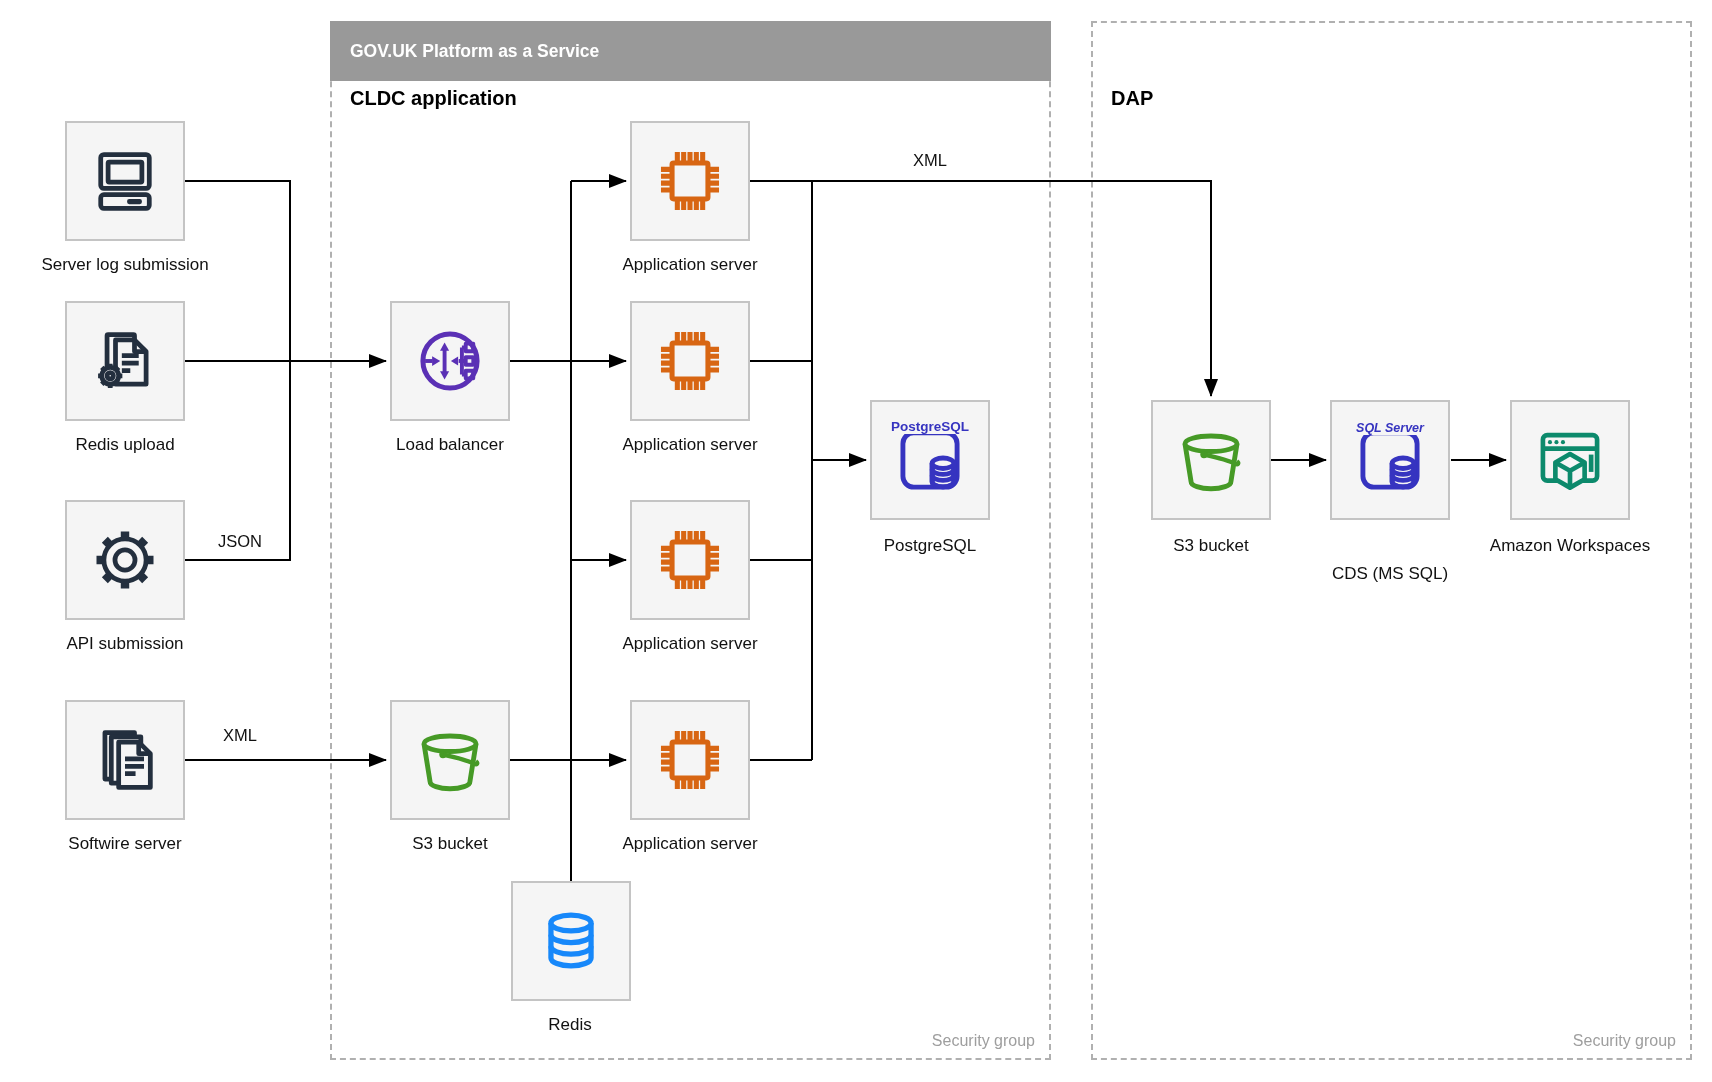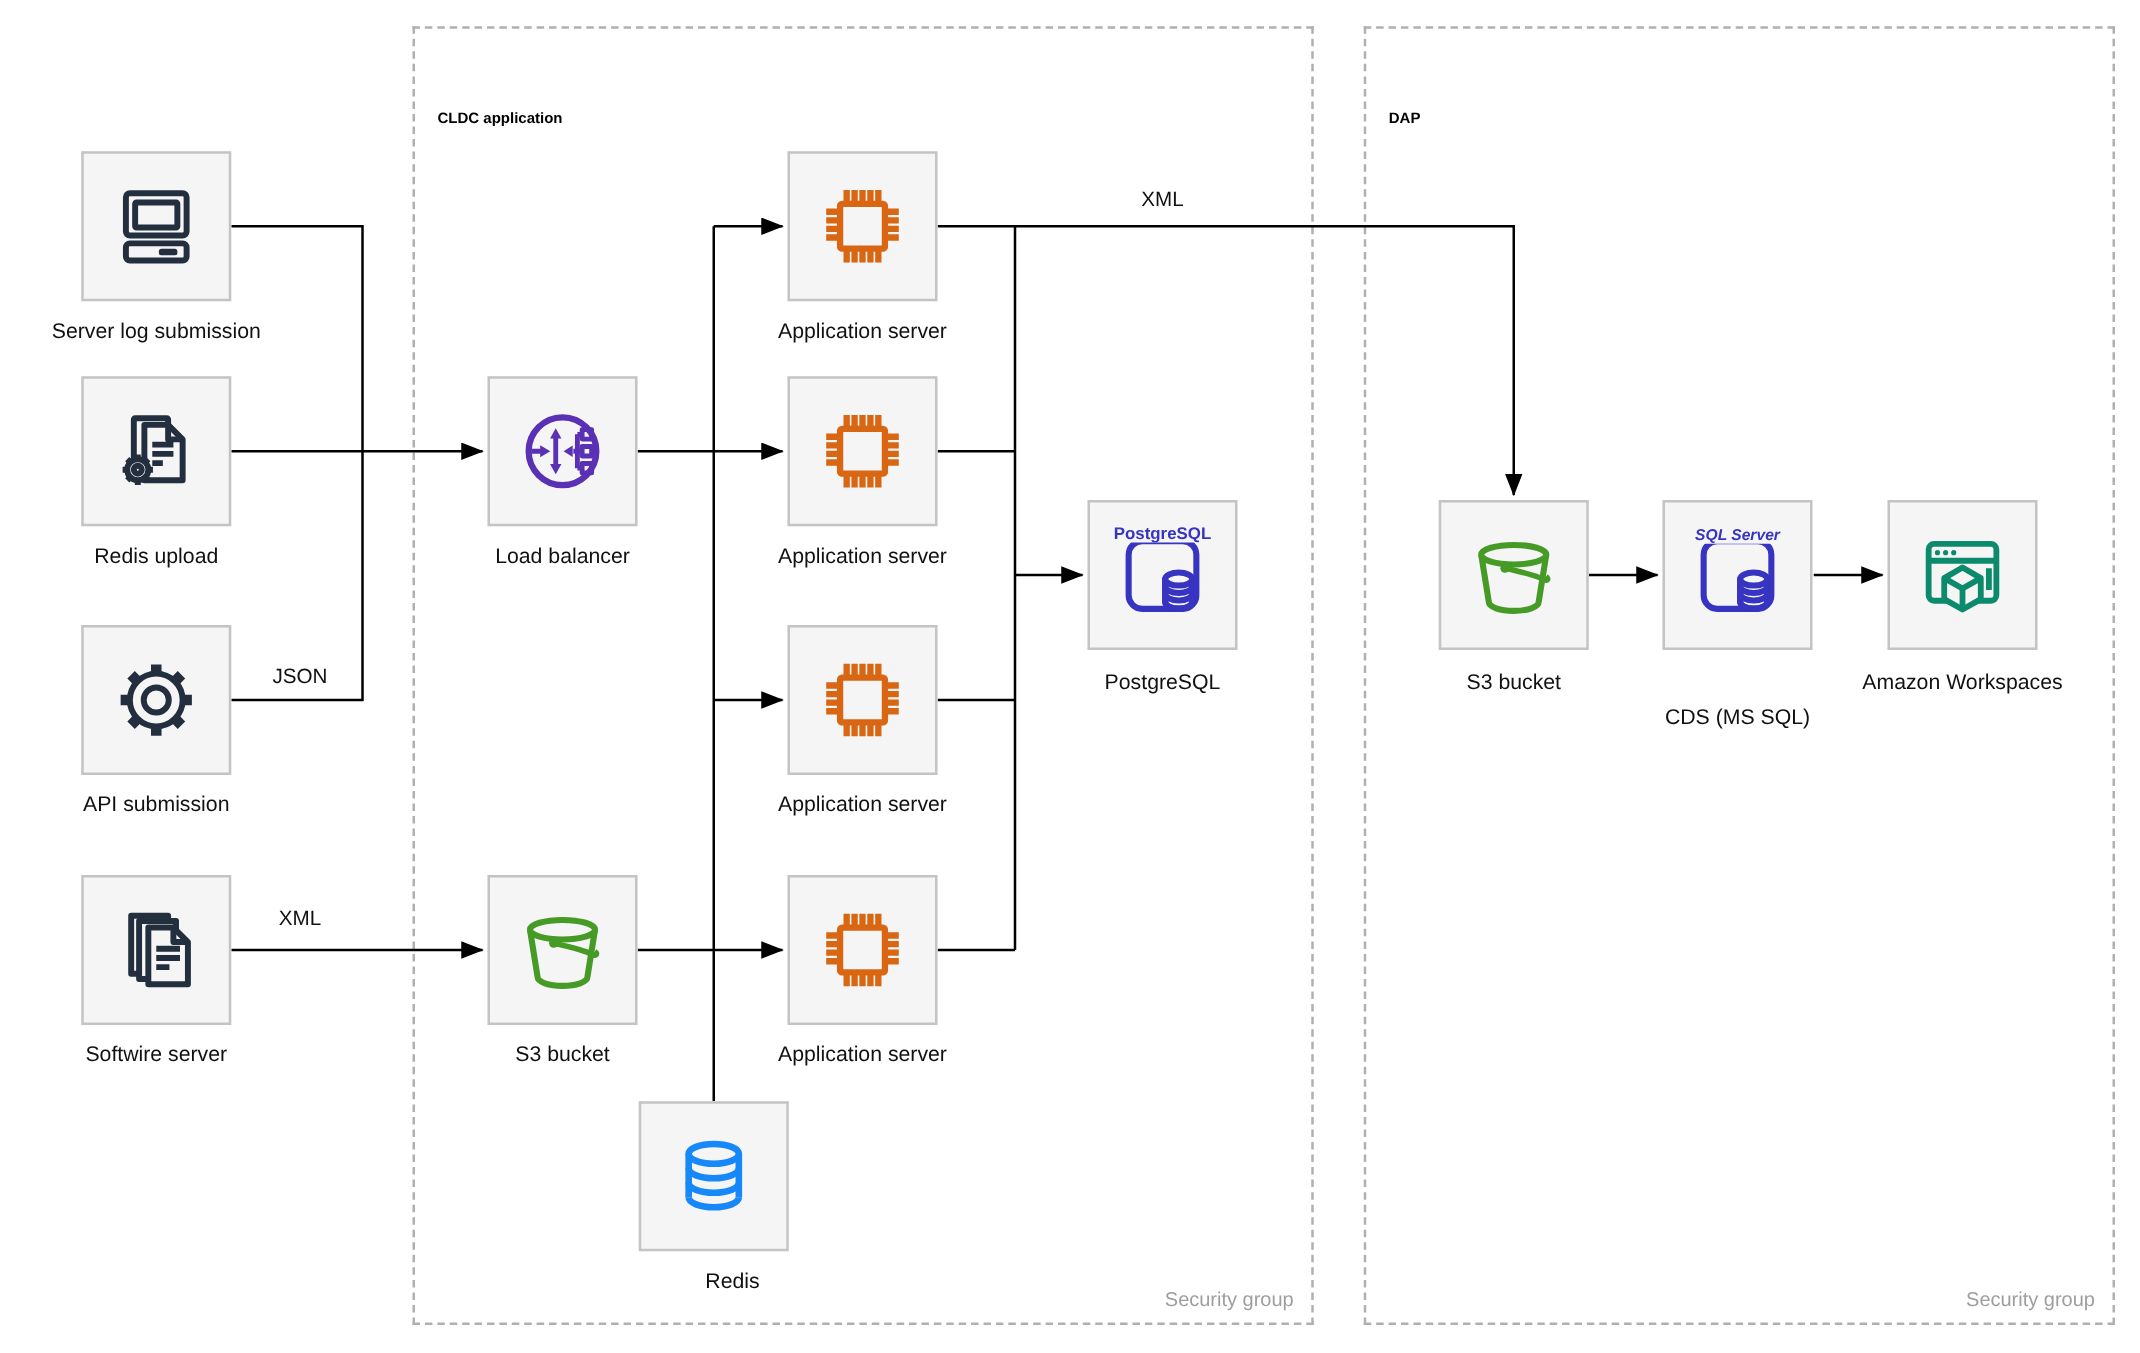--- a/index.html
+++ b/index.html
@@ -9,21 +9,21 @@
   }
   
   .container{
     position:absolute;border:2px dashed var(--c-dashed-border,#b0b0b0);box-sizing:border-box;
   }
   .chead{
     position:absolute;top:-2px;left:-2px;right:-2px;height:60px;
     background:var(--c-header-bg,#999);color:var(--c-header-text,#fff);
     font-weight:bold;font-size:17.5px;line-height:60px;padding-left:20px;
   }
-  .csub{position:absolute;top:64px;left:18px;font-weight:bold;font-size:12px;color:#000;}
+  .csub{position:absolute;top:64px;left:18px;font-weight:bold;font-size:20px;color:#000;}
   .cfoot{position:absolute;bottom:8px;right:14px;font-size:16px;color:var(--c-muted-text,#9e9e9e);}
   
   svg.wires{position:absolute;left:0;top:0;pointer-events:none;}
   .edge{fill:none;stroke:var(--c-line,#000);stroke-width:2px;}
   
   .node{
     position:absolute;width:120px;height:120px;box-sizing:border-box;
     background:var(--c-box-fill,#f5f5f5);border:2px solid var(--c-box-border,#c4c4c4);
     display:flex;align-items:center;justify-content:center;
   }
@@ -48,20 +48,21 @@
   
   .nlabel{position:absolute;width:220px;text-align:center;font-size:17px;color:#111;}
   .elabel{position:absolute;width:100px;text-align:center;font-size:16.5px;color:#111;}
 </style>
 </head>
 <body>
 
 <div class="canvas">
 
   <div class="container" style="left:330px;top:21px;width:721px;height:1039px">
+    <div class="chead">GOV.UK Platform as a Service</div>
     <div class="csub">CLDC application</div>
     <div class="cfoot">Security group</div>
   </div>
   <div class="container" style="left:1091px;top:21px;width:601px;height:1039px">
     <div class="csub">DAP</div>
     <div class="cfoot">Security group</div>
   </div>
 
   <svg class="wires" width="1712" height="1082" viewBox="0 0 1712 1082">
     <defs>
@@ -236,21 +237,21 @@
   <div class="nlabel" style="left:15px;top:435px">Redis upload</div>
   <div class="nlabel" style="left:15px;top:634px">API submission</div>
   <div class="nlabel" style="left:15px;top:834px">Softwire server</div>
   <div class="nlabel" style="left:340px;top:435px">Load balancer</div>
   <div class="nlabel" style="left:340px;top:834px">S3 bucket</div>
   <div class="nlabel" style="left:580px;top:255px">Application server</div>
   <div class="nlabel" style="left:580px;top:435px">Application server</div>
   <div class="nlabel" style="left:580px;top:634px">Application server</div>
   <div class="nlabel" style="left:580px;top:834px">Application server</div>
   <div class="nlabel" style="left:820px;top:536px">PostgreSQL</div>
-  <div class="nlabel" style="left:476px;top:1015px">Redis</div>
+  <div class="nlabel" style="left:460px;top:1015px">Redis</div>
   <div class="nlabel" style="left:1101px;top:536px">S3 bucket</div>
   <div class="nlabel" style="left:1280px;top:564px">CDS (MS SQL)</div>
   <div class="nlabel" style="left:1460px;top:536px">Amazon Workspaces</div>
 
   <div class="elabel" style="left:190px;top:532px">JSON</div>
   <div class="elabel" style="left:190px;top:726px">XML</div>
   <div class="elabel" style="left:880px;top:151px">XML</div>
 
 </div>
 

